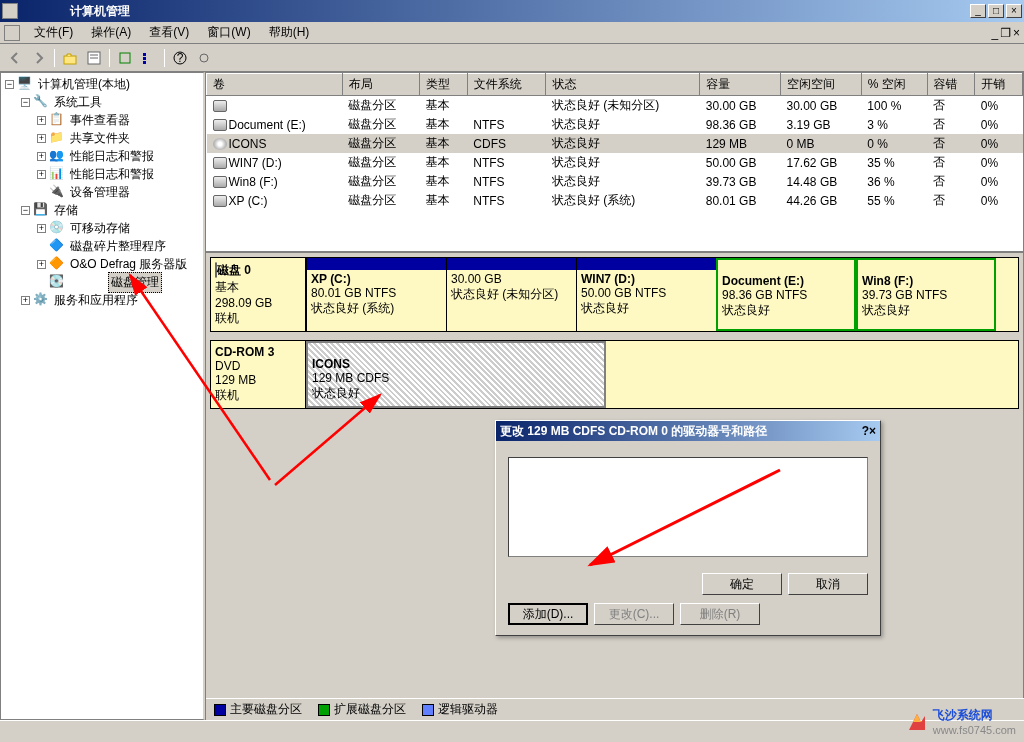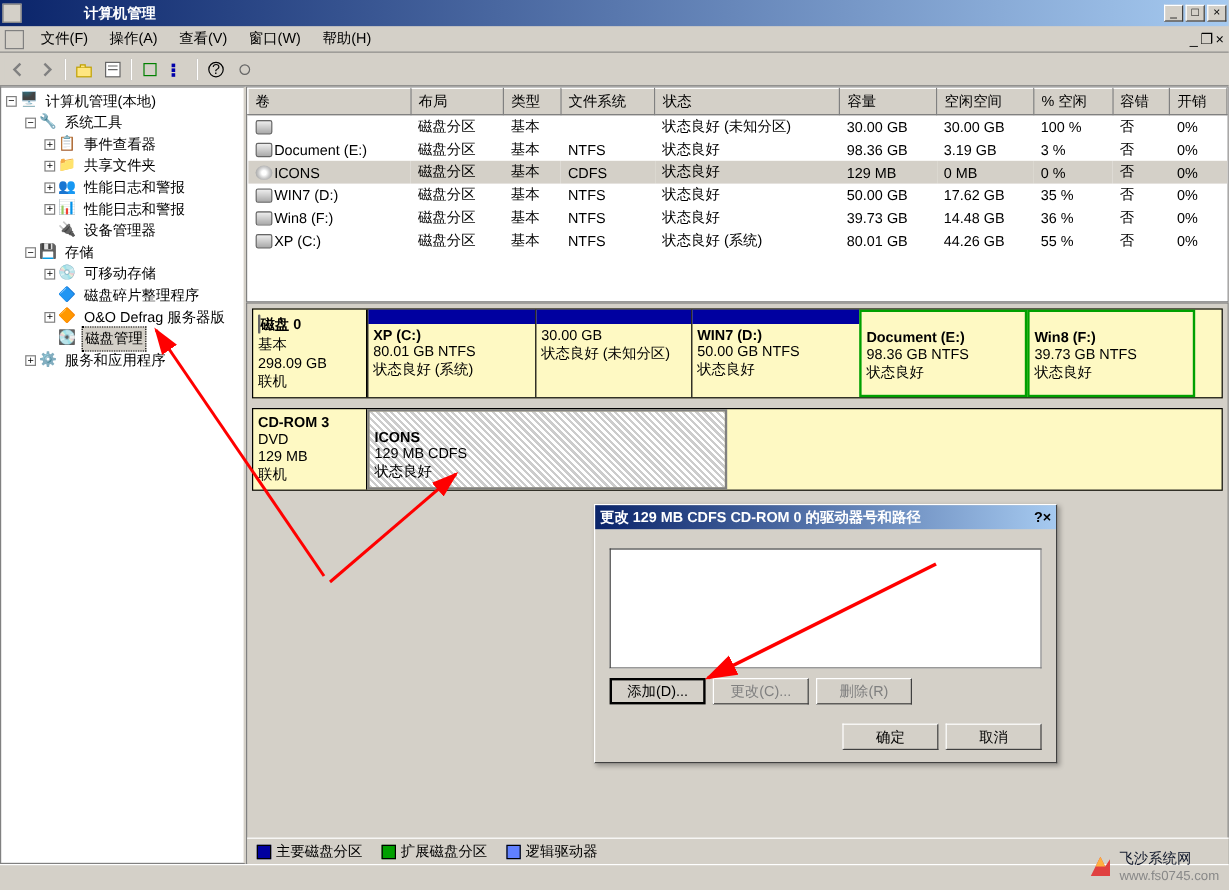--- a/index.html
+++ b/index.html
@@ -30,21 +30,21 @@
 .content-panel { flex: 1; display: flex; flex-direction: column; }
 
 
 .tree { list-style: none; }
 .tree li { white-space: nowrap; }
 .tree .node { display: flex; align-items: center; height: 18px; padding-left: 2px; }
 .tree .expander { width: 9px; height: 9px; border: 1px solid #808080; margin-right: 3px; font-size: 9px; line-height: 7px; text-align: center; background: #fff; }
 .tree .no-exp { width: 9px; margin-right: 3px; }
 .tree .ticon { width: 16px; height: 16px; margin-right: 3px; display: inline-block; }
 .tree .label { padding: 1px 2px; }
-.tree .label.sel { background: #d4d0c8; border: 1px dotted #000; }
+.tree .label.sel { background: #d4d0c8; border: 1px dotted #000; margin-left: 40px; }
 .tree ul { list-style: none; padding-left: 16px; }
 
 
 .vol-list { background: #fff; border: 1px solid #808080; height: 180px; overflow: auto; }
 .vol-list table { width: 100%; border-collapse: collapse; }
 .vol-list th { background: #d4d0c8; border: 1px solid #fff; border-right-color: #808080; border-bottom-color: #808080; padding: 2px 6px; text-align: left; font-weight: normal; }
 .vol-list td { padding: 1px 6px; }
 .vol-list tr.selected td { background: #d4d0c8; }
 .vol-list .vicon { width: 14px; height: 12px; display: inline-block; vertical-align: middle; margin-right: 2px; }
 
@@ -452,28 +452,28 @@
 
 <div class="dialog">
   <div class="dlg-title">
     <span>更改 129 MB CDFS  CD-ROM 0 的驱动器号和路径</span>
     <span class="spacer"></span>
     <div class="winbtn" style="color:#000">?</div>
     <div class="winbtn" style="color:#000">×</div>
   </div>
   <div class="dlg-body">
     <div class="listbox"></div>
+    <div class="btn-row right">
+      <button>确定</button>
+      <button>取消</button>
+    </div>
     <div class="btn-row">
       <button class="default">添加(D)...</button>
       <button disabled="">更改(C)...</button>
       <button disabled="">删除(R)</button>
-    </div>
-    <div class="btn-row right">
-      <button>确定</button>
-      <button>取消</button>
     </div>
   </div>
 </div>
 
 <svg class="arrow-svg" style="left:0;top:0;width:1024px;height:742px">
   <defs>
       <marker id="ah" markerWidth="10" markerHeight="10" refX="8" refY="3" orient="auto">
         <path d="M0,0 L9,3 L0,6 Z" fill="#ff0000"></path>
       </marker>
     </defs>
@@ -481,16 +481,16 @@
   <line x1="275" y1="485" x2="380" y2="395" stroke="#ff0000" stroke-width="2.5" marker-end="url(#ah)"></line>
   <line x1="780" y1="470" x2="590" y2="565" stroke="#ff0000" stroke-width="3" marker-end="url(#ah)"></line>
 </svg>
 
 <div class="watermark">
   <svg class="logo" viewBox="0 0 20 20">
       <path d="M2 18 L10 2 L14 10 L18 4 L18 18 Z" fill="#e04040"></path>
       <path d="M10 2 L14 10 L6 10 Z" fill="#ffb040"></path>
     </svg>
   <div>
-    <div style="font-weight:normal;color:#0f172a">飞沙系统网</div>
+    <div style="font-weight:bold;color:#1d4ed8">飞沙系统网</div>
     <div style="font-size:11px;color:#888">www.fs0745.com</div>
   </div>
 </div>
 
 </body></html>

